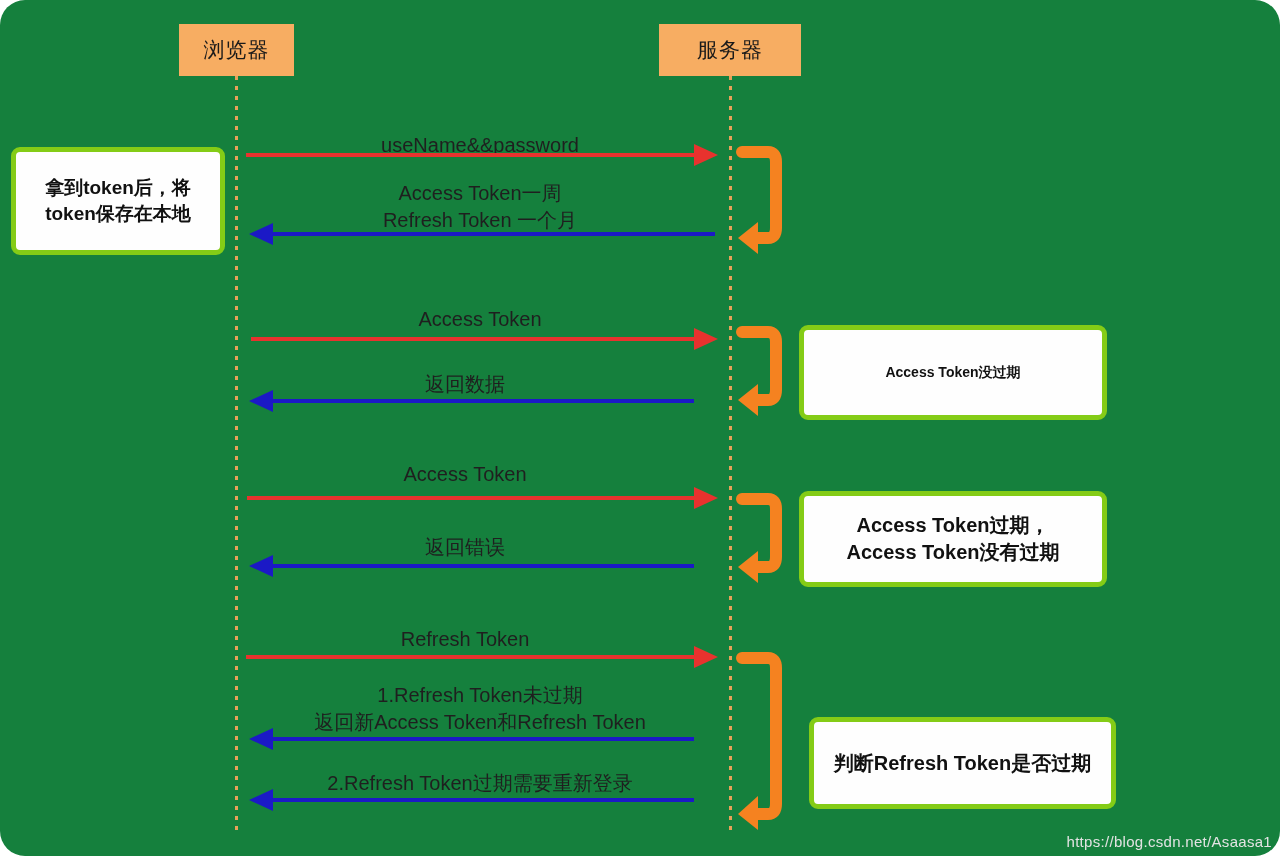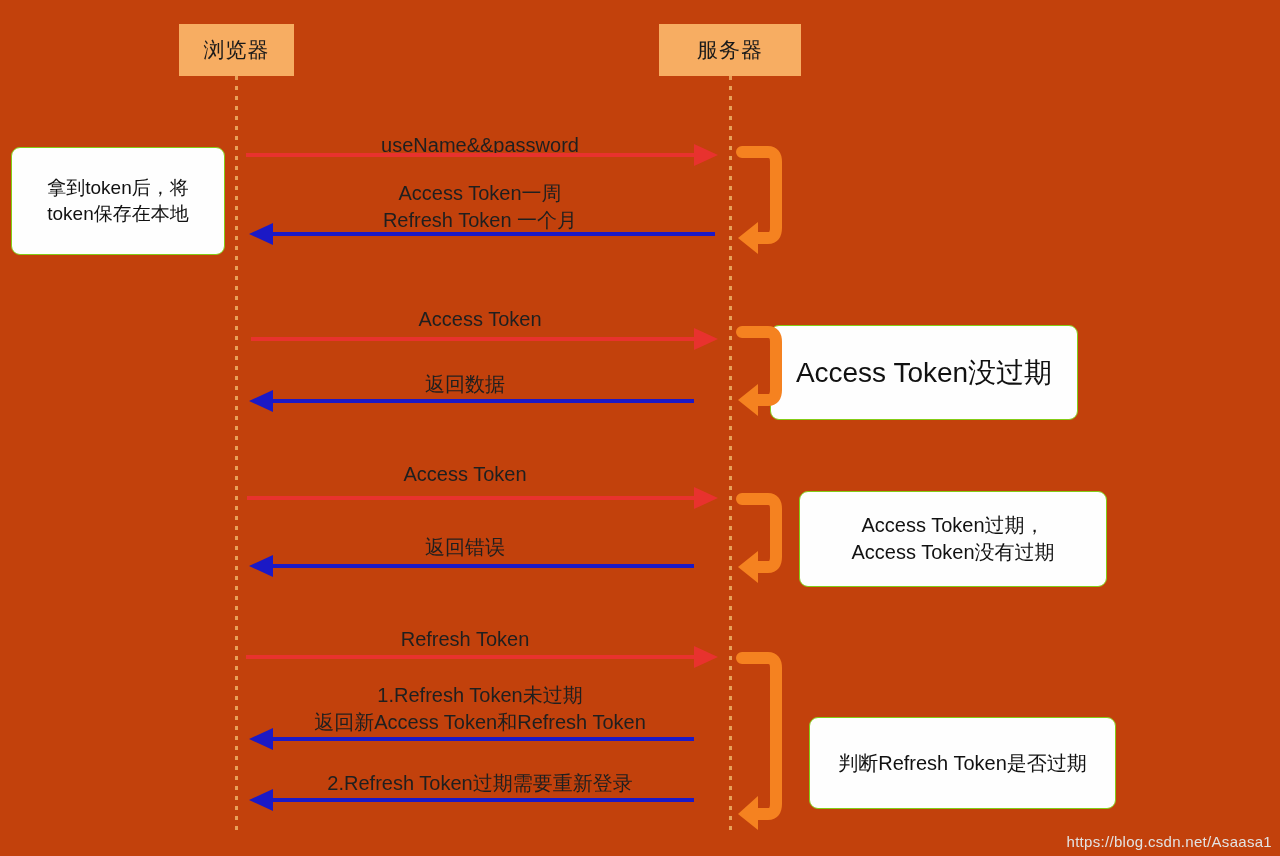--- a/index.html
+++ b/index.html
@@ -7,22 +7,23 @@
     padding: 0;
     background: #ffffff;
   }
   body {
     font-family: "Liberation Sans", "DejaVu Sans", sans-serif;
   }
   #canvas {
     position: relative;
     width: 1280px;
     height: 856px;
-    background: #c2410c;
+    background: #15803d;
     overflow: hidden;
+    border-radius: 25px;
   }
 
   
   .actor {
     position: absolute;
     box-sizing: border-box;
     background: #F7AD62;
     color: #1a1a1a;
     display: flex;
     align-items: center;
@@ -44,34 +45,34 @@
     background-size: 3px 10px;
     background-repeat: repeat-y;
   }
   #lifeline-browser { left: 235px; }
   #lifeline-server  { left: 729px; }
 
   
   .note {
     position: absolute;
     box-sizing: border-box;
-    border: 1px solid #84cc16;
+    border: 5px solid #84cc16;
     border-radius: 9px;
     background: #fefefe;
     display: flex;
     align-items: center;
     justify-content: center;
     text-align: center;
     color: #111;
-    font-weight: normal;
+    font-weight: bold;
     line-height: 1.35;
   }
   #note-left  { left: 11px;  top: 147px; width: 214px; height: 108px; font-size: 19px; padding: 0 10px; }
   #note-1     { left: 801px; top: 153px; width: 304px; height: 102px; font-size: 19px; padding: 0 8px; }
-  #note-2     { left: 770px; top: 325px; width: 308px; height: 95px;  font-size: 28px; }
+  #note-2     { left: 799px; top: 325px; width: 308px; height: 95px;  font-size: 14px; }
   #note-3     { left: 799px; top: 491px; width: 308px; height: 96px;  font-size: 20px; }
   #note-4     { left: 809px; top: 697px; width: 307px; height: 92px;  font-size: 20px; margin-top: 20px; }
 
   
   .msg-line {
     position: absolute;
     height: 4px;
   }
   .msg-line.red  { background: #E8322E; }
   .msg-line.blue { background: #1B19C6; }

